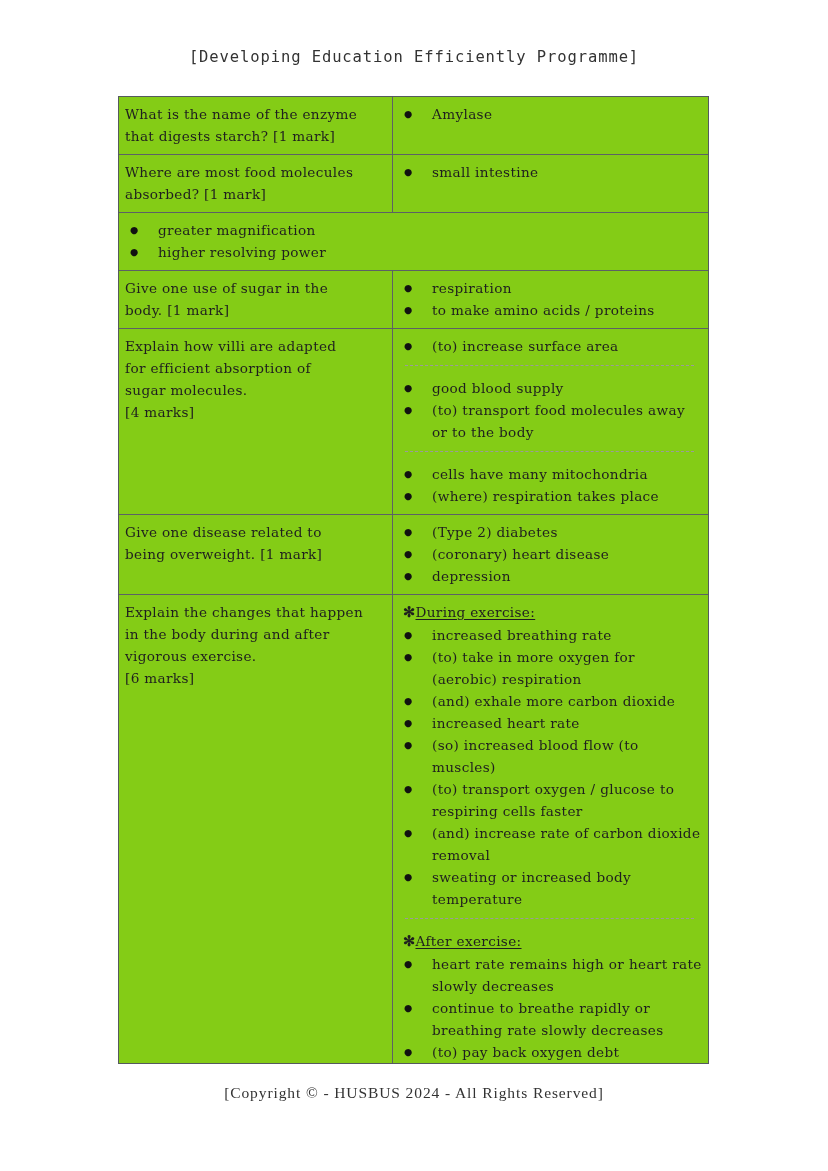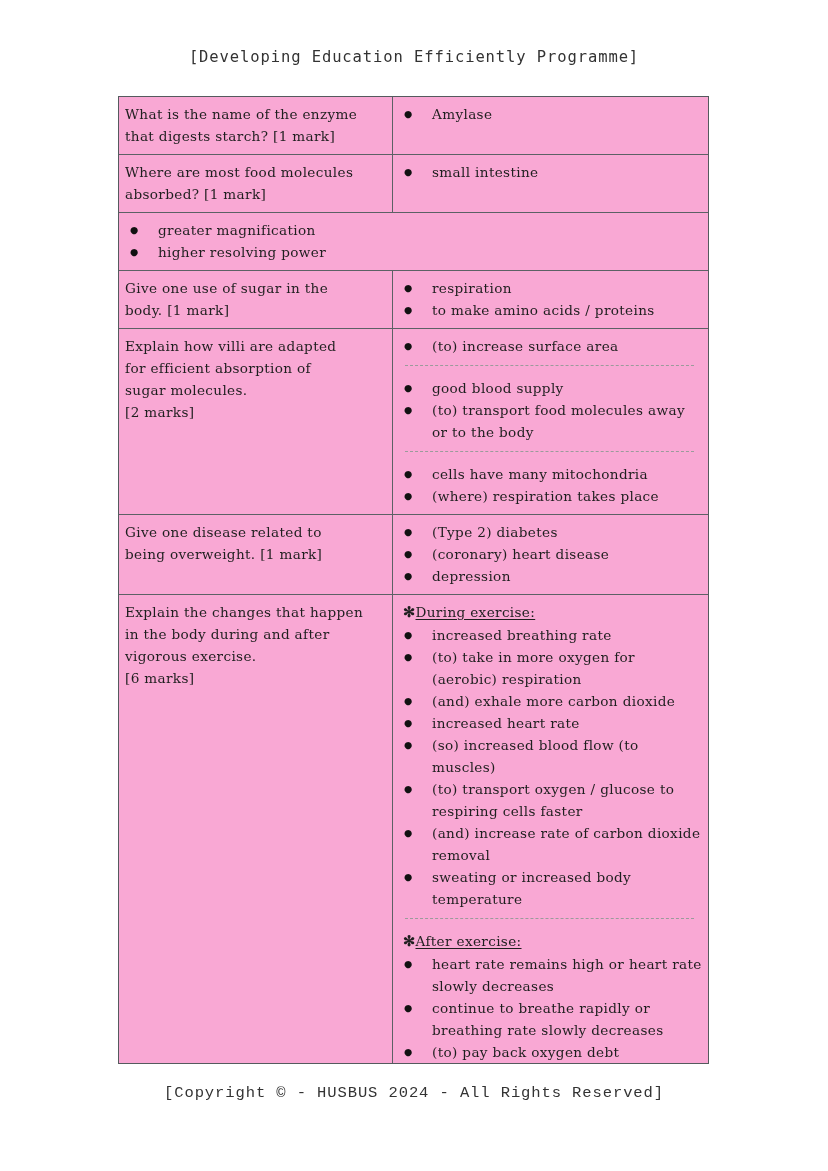--- a/index.html
+++ b/index.html
@@ -35,41 +35,41 @@
     color: #333333;
     white-space: nowrap;
   }
 
   .doc-footer {
     position: absolute;
     left: 0;
     top: 1084px;
     width: 828px;
     text-align: center;
-    font-family: Liberation Mono, monospace;
+    font-family: Liberation Serif, serif;
     font-size: 15.5px;
     letter-spacing: 0.9px;
     color: #333333;
     white-space: nowrap;
   }
 
   
   .qa-table {
     position: absolute;
     left: 118px;
     top: 96px;
     width: 591px;
     height: 968px;
     border-left: 1.6px solid #555a5e;
     border-top: 1.6px solid #555a5e;
     border-right: 1.6px solid #555a5e;
     border-bottom: 1.6px solid #555a5e;
     box-sizing: border-box;
     overflow: hidden;
-    background: #f9a8d4;
+    background: #84cc16;
   }
 
   .qa-row {
     display: flex;
     border-bottom: 1.1px solid #5c6165;
     box-sizing: border-box;
     align-items: stretch;
   }
   .qa-row.last {
     border-bottom: none;
@@ -195,21 +195,21 @@
             <li>respiration</li>
             <li>to make amino acids / proteins</li>
           </ul>
         </div>
       </div>
       <div class="qa-row">
         <div class="q-cell">
           <div class="q-text">Explain how villi are adapted
 for efficient absorption of
 sugar molecules.
-[2 marks]</div>
+[4 marks]</div>
         </div>
         <div class="a-cell">
           <ul class="ans">
             <li>(to) increase surface area</li>
           </ul>
           <div class="ans-sep"></div>
           <ul class="ans">
             <li>good blood supply</li>
             <li>(to) transport food molecules away or to the body</li>
           </ul>

